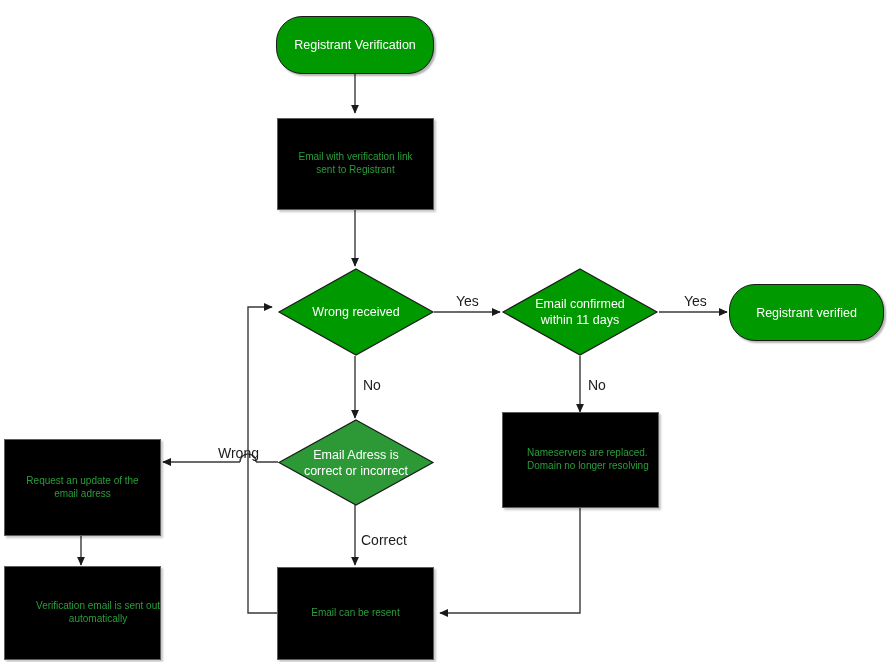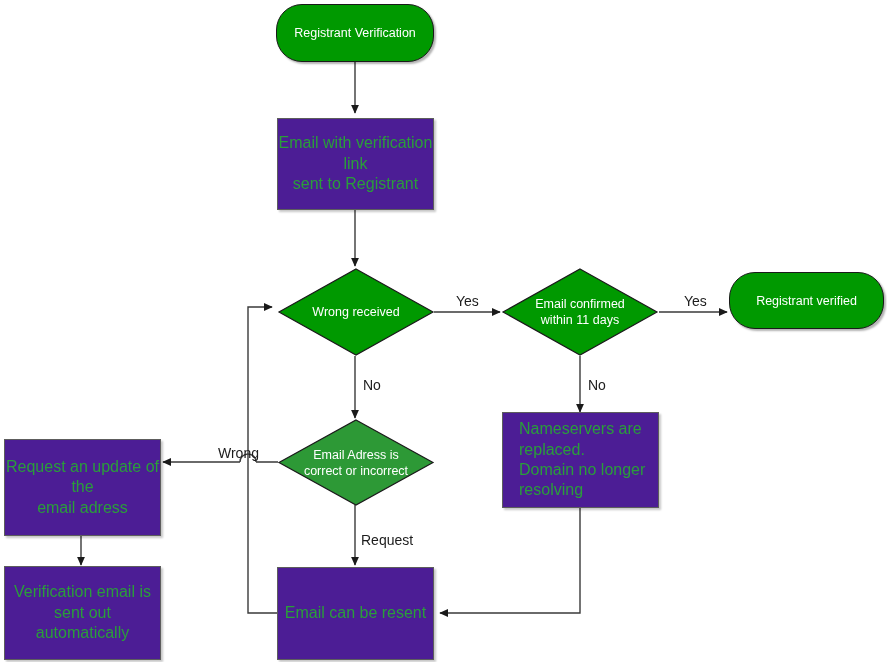--- a/index.html
+++ b/index.html
@@ -34,32 +34,33 @@
     line-height: 1.28;
     white-space: pre-line;
   }
   .node.terminator {
     background: #009900;
     border: 1px solid #1a1a1a;
     border-radius: 26px;
     color: #ffffff;
     font-size: 12.5px;
     box-shadow: 2px 2px 2px rgba(0,0,0,0.30);
+    margin-top: 12px;
   }
   .node.process {
-    background: #4c1d95;
+    background: #000000;
     border: 1px solid #5d5d5d;
     color: #2a9e3a;
-    font-size: 16px;
+    font-size: 10px;
     box-shadow: 2px 2px 2px rgba(0,0,0,0.22);
   }
   .node.process.left-text {
     justify-content: flex-start;
     text-align: left;
-    padding-left: 16px;
+    padding-left: 24px;
   }
   .decision {
     position: absolute;
   }
   .decision svg {
     position: absolute;
     left: 0;
     top: 0;
     overflow: visible;
   }
@@ -177,15 +178,15 @@
 
   <div class="node process" style="left:277px; top:567px; width:157px; height:93px;">
     <span>Email can be resent</span>
   </div>
 
   <div class="edge-label" style="left:456px; top:293px;">Yes</div>
   <div class="edge-label" style="left:684px; top:293px;">Yes</div>
   <div class="edge-label" style="left:363px; top:377px;">No</div>
   <div class="edge-label" style="left:588px; top:377px;">No</div>
   <div class="edge-label" style="left:218px; top:445px;">Wrong</div>
-  <div class="edge-label" style="left:361px; top:532px;">Request</div>
+  <div class="edge-label" style="left:361px; top:532px;">Correct</div>
 
 </div>
 
 </body></html>

